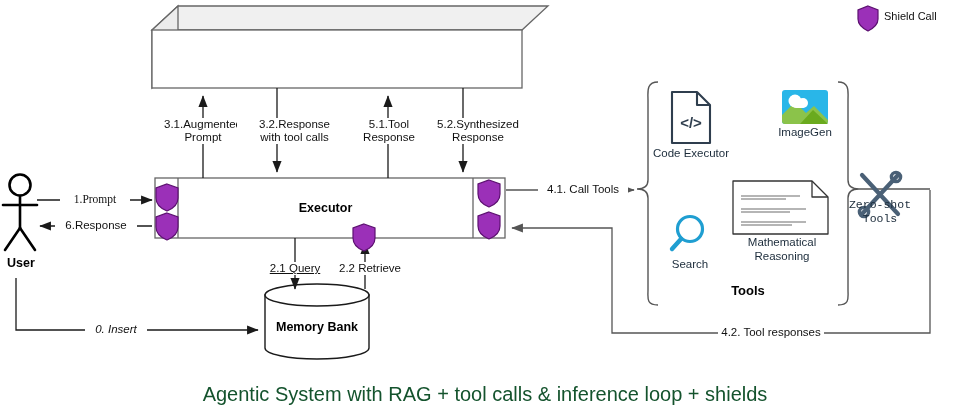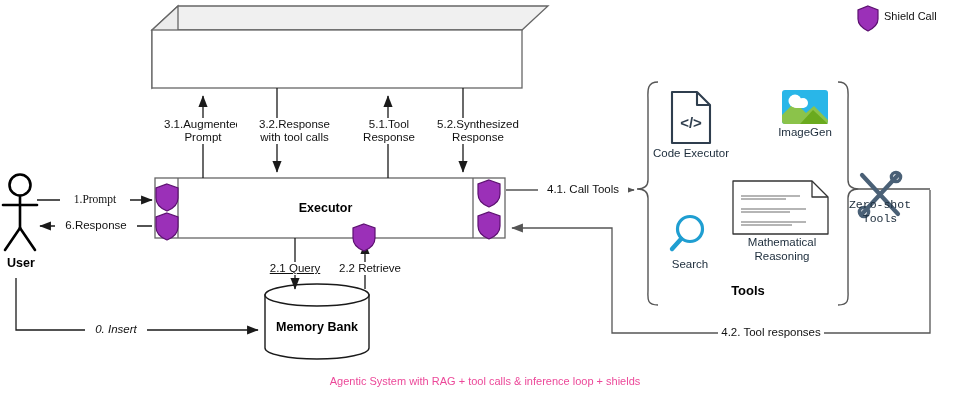--- a/index.html
+++ b/index.html
@@ -6,21 +6,21 @@
   body{width:970px;height:411px;position:relative;overflow:hidden;
        font-family:"Liberation Sans",sans-serif;color:#000;}
   #stage{position:absolute;left:0;top:0;width:970px;height:411px;}
   svg.layer{position:absolute;left:0;top:0;width:970px;height:411px;overflow:visible;}
   .lbl{position:absolute;font-size:11.5px;line-height:13px;color:#111;text-align:center;
        white-space:pre;}
   .wbg{background:#ffffff;}
   .nodelabel{position:absolute;font-size:12.5px;font-weight:bold;text-align:center;color:#000;}
   .iconlabel{position:absolute;font-size:11.5px;line-height:13.5px;text-align:center;color:#1b2b3a;}
   .legend-text{position:absolute;font-size:11px;color:#111;}
-  .caption{position:absolute;font-size:11px;color:#ec4899;text-align:center;width:100%;}
+  .caption{position:absolute;font-size:20px;color:#14532d;text-align:center;width:100%;margin-top:8px;}
 </style>
 </head>
 <body>
 
 <div id="stage">
 
   <svg class="layer">
     <defs>
       <marker id="arr" markerWidth="9" markerHeight="7" refX="8.4" refY="3.5" orient="auto">
         <path d="M0,0 L9,3.5 L0,7 z" fill="#1a1a1a"></path>

